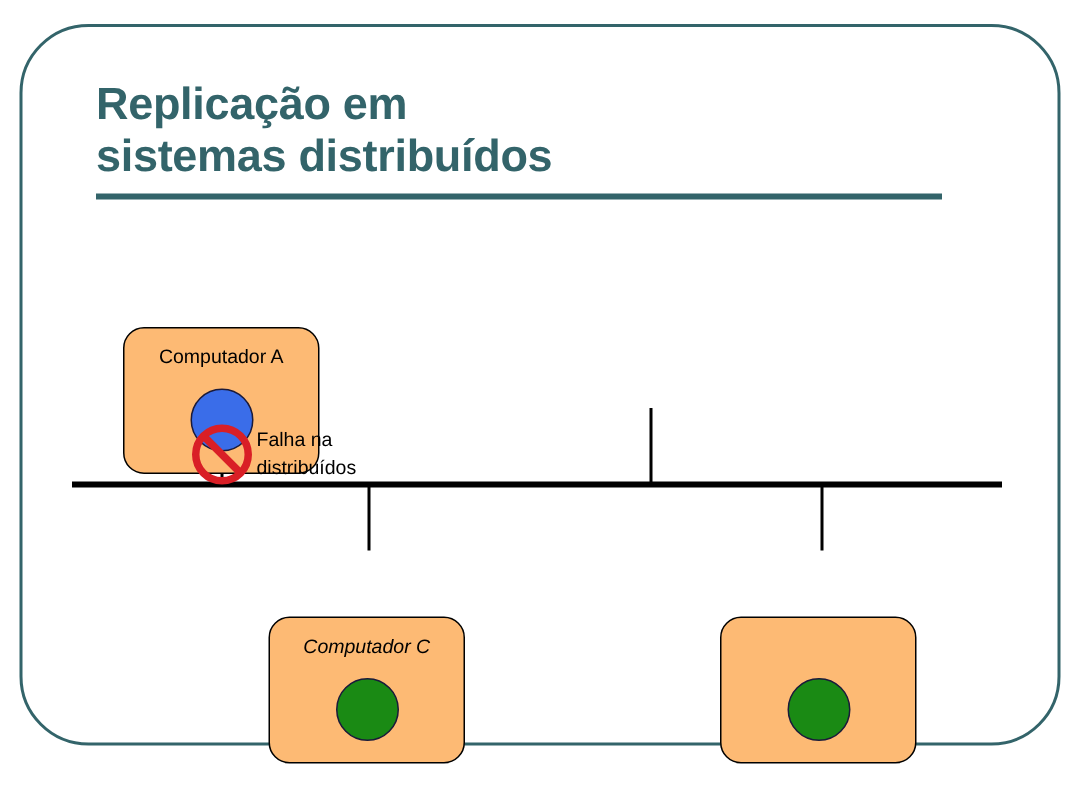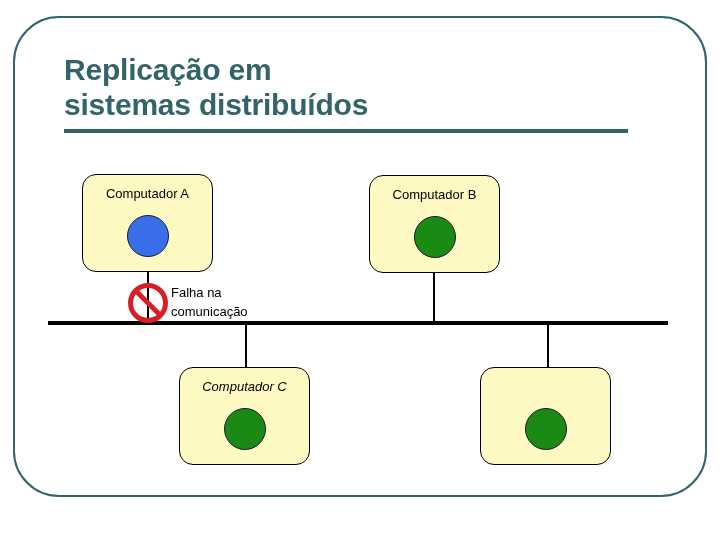--- a/index.html
+++ b/index.html
@@ -78,24 +78,25 @@
   #connector-a { left: 147px; top: 270px; height: 53px; }
   #connector-b { left: 433px; top: 272px; height: 51px; }
   #connector-c { left: 245px; top: 323px; height: 44px; }
   #connector-d { left: 547px; top: 323px; height: 44px; }
 
   
   .computer-box {
     position: absolute;
     width: 131px;
     height: 98px;
-    background: #fef9c3;
+    background: #fdba74;
     border: 1px solid #000000;
     border-radius: 14px;
     box-sizing: border-box;
+    margin-top: 44px;
   }
   #box-a { left: 82px;  top: 174px; }
   #box-b { left: 369px; top: 175px; }
   #box-c { left: 179px; top: 367px; font-style: italic; }
   #box-d { left: 480px; top: 367px; }
 
   .box-label {
     position: absolute;
     left: 0;
     right: 0;
@@ -158,37 +159,33 @@
   <div class="connector" id="connector-a"></div>
   <div class="connector" id="connector-b"></div>
   <div class="connector" id="connector-c"></div>
   <div class="connector" id="connector-d"></div>
 
   <div class="computer-box" id="box-a">
     <div class="box-label">Computador A</div>
     <div class="status-dot blue"></div>
   </div>
 
-  <div class="computer-box" id="box-b">
-    <div class="box-label">Computador B</div>
-    <div class="status-dot green"></div>
-  </div>
 
   <div class="computer-box" id="box-c">
     <div class="box-label">Computador C</div>
     <div class="status-dot green"></div>
   </div>
 
   <div class="computer-box" id="box-d">
     <div class="status-dot green"></div>
   </div>
 
   <div id="failure-marker">
     <svg width="44" height="44" viewBox="0 0 44 44" aria-hidden="true">
       <circle cx="22" cy="22" r="17.5" fill="none" stroke="#d91f26" stroke-width="5"></circle>
       <line x1="10.5" y1="10.5" x2="33.5" y2="33.5" stroke="#d91f26" stroke-width="5"></line>
     </svg>
   </div>
 
   <div id="failure-label">Falha na
-comunicação</div>
+distribuídos</div>
 
 </div>
 
 </body></html>

